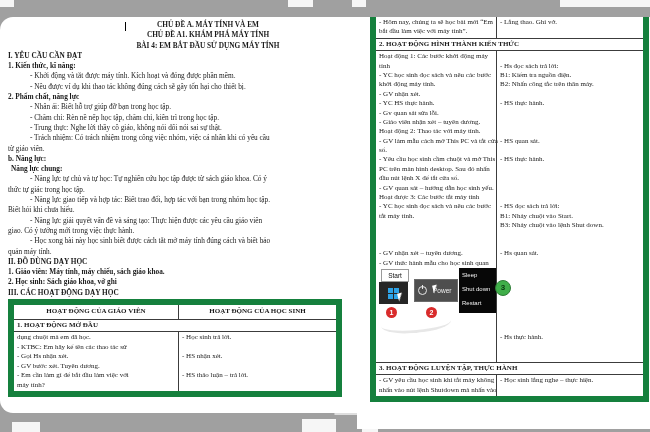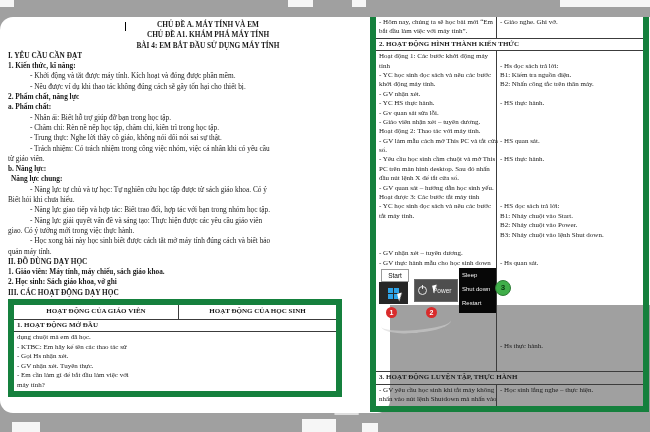--- a/index.html
+++ b/index.html
@@ -1,20 +1,20 @@
 <!DOCTYPE html>
 <html><head>
 <meta charset="utf-8">
 <style>
   html,body{margin:0;padding:0;}
   #screen{position:relative;width:650px;height:432px;background:#a0a0a0;overflow:hidden;
           font-family:"Liberation Serif", serif;color:#1a1a1a;}
   .page{position:absolute;background:#ffffff;box-sizing:border-box;}
   #left-page{left:0;top:17px;width:390px;height:396px;padding:3px 4px 0 8px;border-radius:13px;}
-  #right-page{left:357px;top:17px;width:293px;height:288px;padding:0 0 8px 13px;}
+  #right-page{left:357px;top:17px;width:293px;height:412px;padding:0 0 8px 13px;}
   #page-gap{position:absolute;left:334px;top:17px;width:23px;height:398px;background:#dedede;border-left:1px solid #c2c2c2;border-right:1px solid #cccccc;}
   .notch{position:absolute;background:#f6f6f6;}
 
   
   .line{white-space:nowrap;}
   #left-body{font-size:7.3px;line-height:10.3px;}
   #left-body .line{height:10.3px;}
   .b{font-weight:bold;}
   .c{text-align:center;margin-left:22px;}
   .i1{padding-left:22px;}
@@ -85,31 +85,31 @@
     <div id="text-caret"></div>
     <div id="left-body">
         <div class="line b c">CHỦ ĐỀ A. MÁY TÍNH VÀ EM</div>
         <div class="line b c">CHỦ ĐỀ A1. KHÁM PHÁ MÁY TÍNH</div>
         <div class="line b c">BÀI 4: EM BẮT ĐẦU SỬ DỤNG MÁY TÍNH</div>
         <div class="line b">I. YÊU CẦU CẦN ĐẠT</div>
         <div class="line b">1. Kiến thức, kĩ năng:</div>
         <div class="line i1">- Khởi động và tắt được máy tính. Kích hoạt và đóng được phần mềm.</div>
         <div class="line i1">- Nêu được ví dụ khi thao tác không đúng cách sẽ gây tổn hại cho thiết bị.</div>
         <div class="line b">2. Phẩm chất, năng lực</div>
-        <div class="line b">a. Phẩm chất:</div>
         <div class="line i1">- Nhân ái: Biết hỗ trợ giúp đỡ bạn trong học tập.</div>
         <div class="line i1">- Chăm chỉ: Rèn nề nếp học tập, chăm chỉ, kiên trì trong học tập.</div>
         <div class="line i1">- Trung thực: Nghe lời thầy cô giáo, không nói dối nói sai sự thật.</div>
         <div class="line i1">- Trách nhiệm: Có trách nhiệm trong công việc nhóm, việc cá nhân khi có yêu cầu</div>
         <div class="line">từ giáo viên.</div>
         <div class="line b">b. Năng lực:</div>
         <div class="line b h">Năng lực chung:</div>
         <div class="line i1">- Năng lực tự chủ và tự học: Tự nghiên cứu học tập được từ sách giáo khoa. Có ý</div>
+        <div class="line">thức tự giác trong học tập.</div>
+        <div class="line i1">- Năng lực giao tiếp và hợp tác: Biết trao đổi, hợp tác với bạn trong nhóm học tập.</div>
         <div class="line">Biết hỏi khi chưa hiểu.</div>
-        <div class="line i1">- Năng lực giao tiếp và hợp tác: Biết trao đổi, hợp tác với bạn trong nhóm học tập.</div>
         <div class="line i1">- Năng lực giải quyết vấn đề và sáng tạo: Thực hiện được các yêu cầu giáo viên</div>
         <div class="line">giao. Có ý tưởng mới trong việc thực hành.</div>
         <div class="line i1">- Học xong bài này học sinh biết được cách tắt mở máy tính đúng cách và biết bảo</div>
         <div class="line">quản máy tính.</div>
         <div class="line b">II. ĐỒ DÙNG DẠY HỌC</div>
         <div class="line b">1. Giáo viên: Máy tính, máy chiếu, sách giáo khoa.</div>
         <div class="line b">2. Học sinh: Sách giáo khoa, vở ghi</div>
         <div class="line b">III. CÁC HOẠT ĐỘNG DẠY HỌC</div>
       </div>
 
@@ -117,37 +117,45 @@
       <div class="trow thead">
         <div class="tc c1">HOẠT ĐỘNG CỦA GIÁO VIÊN</div>
         <div class="tc c2">HOẠT ĐỘNG CỦA HỌC SINH</div>
       </div>
       <div class="trow tsection">1. HOẠT ĐỘNG MỞ ĐẦU</div>
       <div class="trow">
         <div class="tc c1">
             <div class="line">dụng chuột mà em đã học.</div>
             <div class="line">- KTBC: Em hãy kể tên các thao tác sử</div>
             <div class="line">- Gọi Hs nhận xét.</div>
-            <div class="line">- GV nhận xét. Tuyên thực.</div>
+            <div class="line">- GV bước xét. Tuyên dương.</div>
             <div class="line">- Em cần làm gì để bắt đầu làm việc với</div>
             <div class="line">máy tính?</div>
           </div>
+        <div class="tc c2">
+            <div class="line">- Học sinh trả lời.</div>
+            <div class="line">&nbsp;</div>
+            <div class="line">- HS nhận xét.</div>
+            <div class="line">&nbsp;</div>
+            <div class="line">- HS thảo luận – trả lời.</div>
+            <div class="line">&nbsp;</div>
+          </div>
       </div>
     </div>
   </div>
 
   <div class="page" id="right-page">
     <div class="tbl" id="right-table">
       <div class="trow">
         <div class="tc c1">
             <div class="line">- Hôm nay, chúng ta sẽ học bài mới “Em</div>
             <div class="line">bắt đầu làm việc với máy tính”.</div>
           </div>
         <div class="tc c2">
-            <div class="line">- Giáo nghe. Ghi vở.</div>
+            <div class="line">- Lắng thao. Ghi vở.</div>
             <div class="line">&nbsp;</div>
           </div>
       </div>
       <div class="trow tsection">2. HOẠT ĐỘNG HÌNH THÀNH KIẾN THỨC</div>
       <div class="trow">
         <div class="tc c1">
           <div>
               <div class="line">Hoạt động 1: Các bước khởi động máy</div>
               <div class="line">tính</div>
               <div class="line">- YC học sinh đọc sách và nêu các bước</div>
@@ -163,21 +171,21 @@
               <div class="line">PC trên màn hình desktop. Sau đó nhấn</div>
               <div class="line">đầu nút lệnh X để tắt cửa sổ.</div>
               <div class="line">- GV quan sát – hướng dẫn học sinh yếu.</div>
               <div class="line">Hoạt được 3: Các bước tắt máy tính</div>
               <div class="line">- YC học sinh đọc sách và nêu các bước</div>
               <div class="line">tắt máy tính.</div>
               <div class="line">&nbsp;</div>
               <div class="line">&nbsp;</div>
               <div class="line">&nbsp;</div>
               <div class="line">- GV nhận xét – tuyên dương.</div>
-              <div class="line">- GV thực hành mẫu cho học sinh down</div>
+              <div class="line">- GV thức hành mẫu cho học sinh quan</div>
             </div>
           <div id="figure-block">
             <div id="start-tooltip">Start</div>
             <div id="start-tile">
               <div class="winlogo">
                   <span></span>
                   <span></span>
                   <span></span>
                   <span></span>
                 </div>
@@ -212,21 +220,20 @@
               <div class="line">&nbsp;</div>
               <div class="line">- HS quan sát.</div>
               <div class="line">&nbsp;</div>
               <div class="line">- HS thực hành.</div>
               <div class="line">&nbsp;</div>
               <div class="line">&nbsp;</div>
               <div class="line">&nbsp;</div>
               <div class="line">&nbsp;</div>
               <div class="line">- HS đọc sách trả lời:</div>
               <div class="line">B1: Nháy chuột vào Start.</div>
-              <div class="line">B2: Nháy chuột vào Power.</div>
               <div class="line">B3: Nháy chuột vào lệnh Shut down.</div>
               <div class="line">&nbsp;</div>
               <div class="line">&nbsp;</div>
               <div class="line">- Hs quan sát.</div>
             </div>
           <div id="fig-spacer"></div>
           <div>
               <div class="line">- Hs thực hành.</div>
               <div class="line">&nbsp;</div>
               <div class="line">&nbsp;</div>

